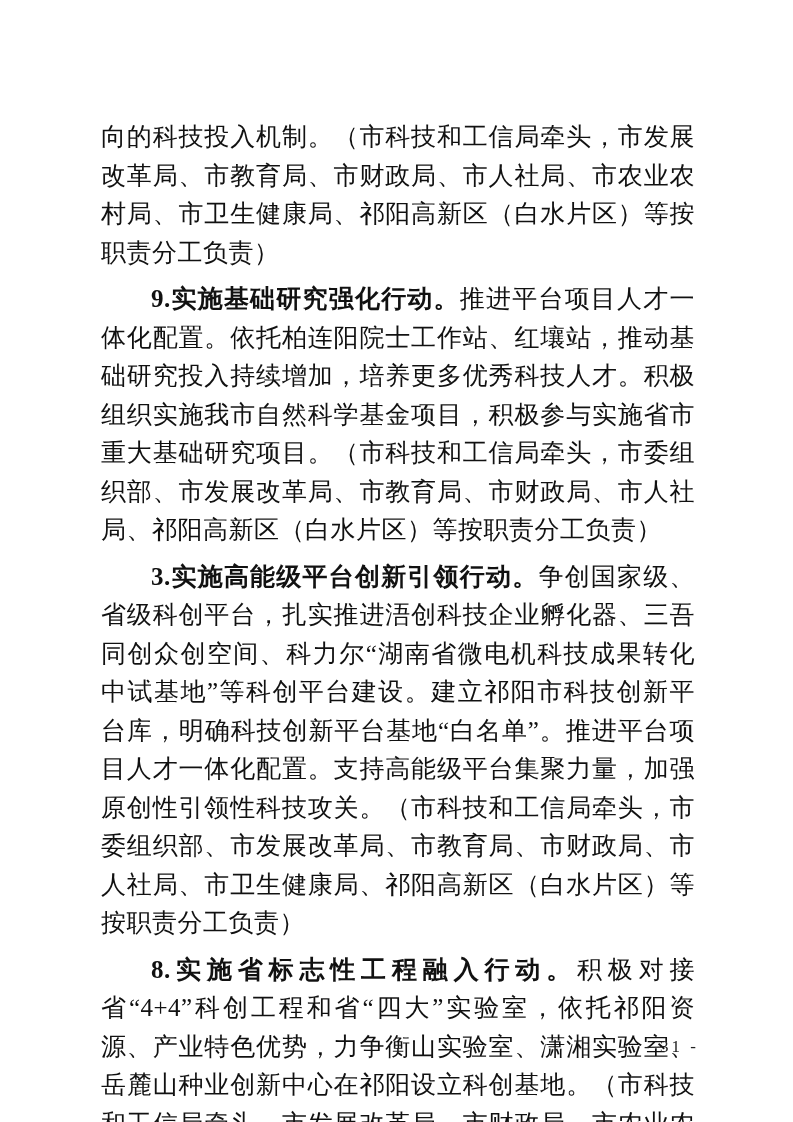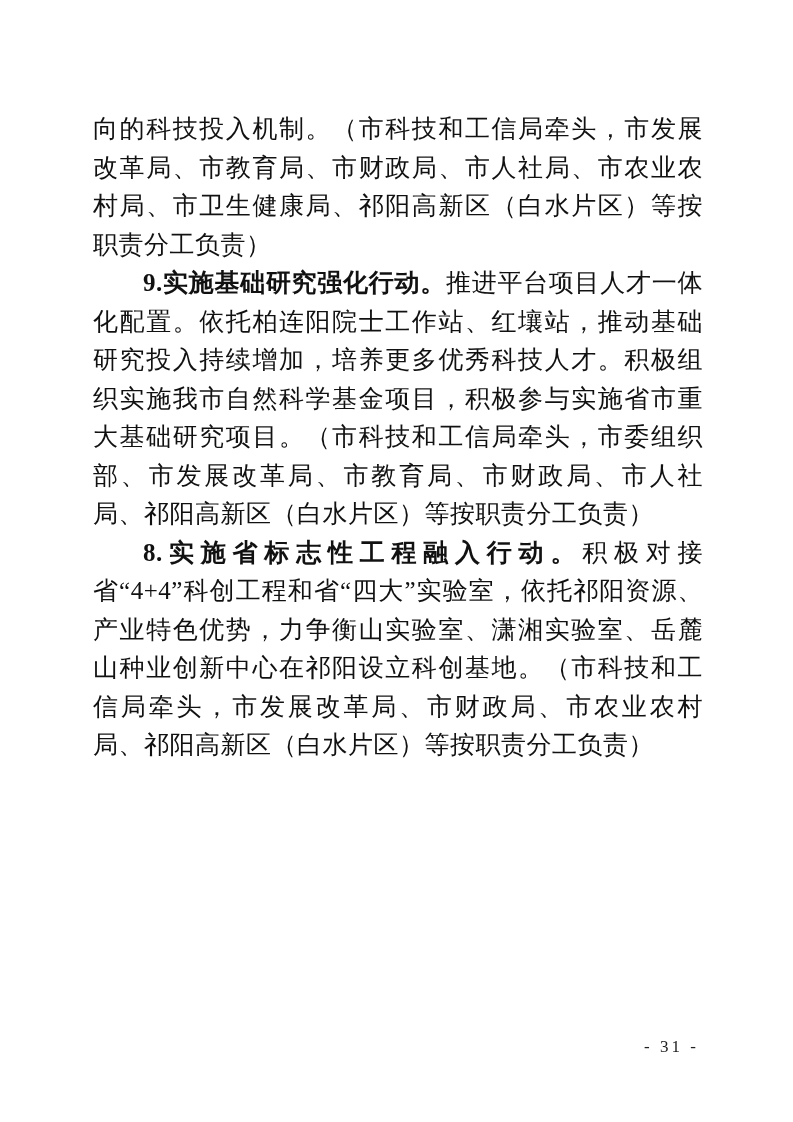--- a/index.html
+++ b/index.html
@@ -20,21 +20,21 @@
     position: absolute;
     left: 93px;
     top: 110px;
     width: 610px;
     font-size: 25px;
     line-height: 38.5px;
     text-align: justify;
     letter-spacing: 0.5px;
   }
   .para {
-    margin: 0;
+    margin: 8px;
     text-indent: 2em;
   }
   .para.no-indent {
     text-indent: 0;
   }
   .lead {
     font-weight: bold;
   }
   .heading {
     font-weight: bold;
@@ -52,20 +52,21 @@
 </head>
 <body>
 
 <div class="page">
   <div class="content">
 
     <p class="para no-indent"><span>向的科技投入机制。（市科技和工信局牵头，市发展改革局、市教育局、市财政局、市人社局、市农业农村局、市卫生健康局、祁阳高新区（白水片区）等按职责分工负责）</span></p>
 
     <p class="para"><span class="lead">9.实施基础研究强化行动。</span><span>推进平台项目人才一体化配置。依托柏连阳院士工作站、红壤站，推动基础研究投入持续增加，培养更多优秀科技人才。积极组织实施我市自然科学基金项目，积极参与实施省市重大基础研究项目。（市科技和工信局牵头，市委组织部、市发展改革局、市教育局、市财政局、市人社局、祁阳高新区（白水片区）等按职责分工负责）</span></p>
 
+    <p class="para"><span class="lead">3.实施高能级平台创新引领行动。</span><span>争创国家级、省级科创平台，扎实推进浯创科技企业孵化器、三吾同创众创空间、科力尔“湖南省微电机科技成果转化中试基地”等科创平台建设。建立祁阳市科技创新平台库，明确科技创新平台基地“白名单”。推进平台项目人才一体化配置。支持高能级平台集聚力量，加强原创性引领性科技攻关。（市科技和工信局牵头，市委组织部、市发展改革局、市教育局、市财政局、市人社局、市卫生健康局、祁阳高新区（白水片区）等按职责分工负责）</span></p>
 
 
     <p class="para"><span class="lead">8.实施省标志性工程融入行动。</span><span>积极对接省“4+4”科创工程和省“四大”实验室，依托祁阳资源、产业特色优势，力争衡山实验室、潇湘实验室、岳麓山种业创新中心在祁阳设立科创基地。（市科技和工信局牵头，市发展改革局、市财政局、市农业农村局、祁阳高新区（白水片区）等按职责分工负责）</span></p>
 
   </div>
 
   <div class="page-number">- 31 -</div>
 </div>
 
 </body></html>

